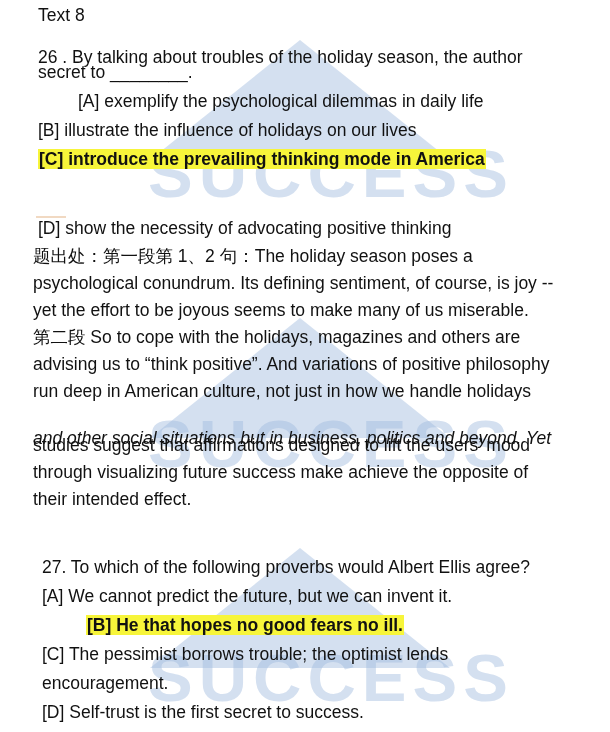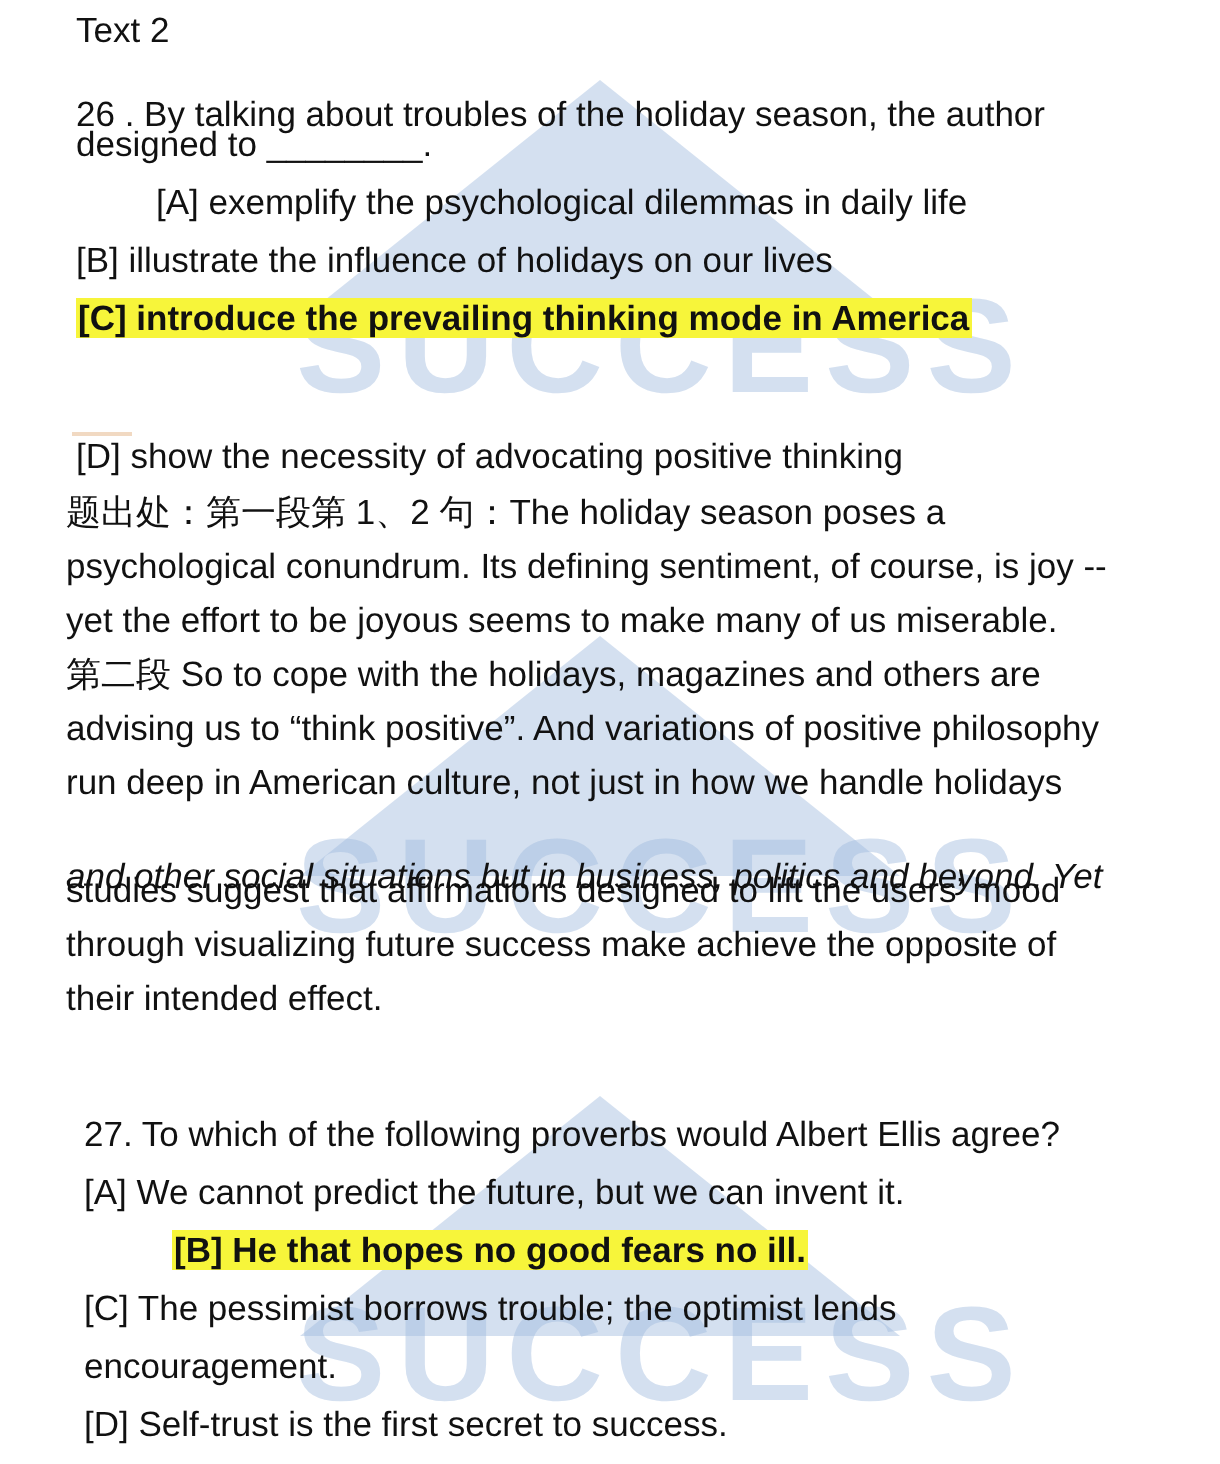--- a/index.html
+++ b/index.html
@@ -71,25 +71,25 @@
   <div class="wm-tri" style="left:0; top:0;"></div>
   <div class="wm-text" style="left:-2px; top:92px;">SUCCESS</div>
 </div>
 <div class="watermark" style="left:150px; top:548px;">
   <div class="wm-tri" style="left:0; top:0;"></div>
   <div class="wm-text" style="left:-2px; top:96px;">SUCCESS</div>
 </div>
 
 <div class="content">
 
-  <div class="line" style="left:38px; top:3px;">Text 2</div>
+  <div class="line" style="left:38px; top:3px;">Text 8</div>
 
   <div>
     <div class="line" style="left:38px; top:45px;">26 . By talking about troubles of the holiday season, the author</div>
-    <div class="line" style="left:38px; top:60px;">designed to ________.</div>
+    <div class="line" style="left:38px; top:60px;">secret to ________.</div>
     <div class="line" style="left:38px; top:89px;margin-left:40px;">[A] exemplify the psychological dilemmas in daily life</div>
     <div class="line" style="left:38px; top:118px;">[B] illustrate the influence of holidays on our lives</div>
     <div class="line" style="left:38px; top:147px;">
       <span class="hl">[C] introduce the prevailing thinking mode in America</span>
     </div>
     <div class="line" style="left:38px; top:176px;margin-top:40px;">[D] show the necessity of advocating positive thinking</div>
   </div>
 
   <div class="divider-mark"></div>
 

